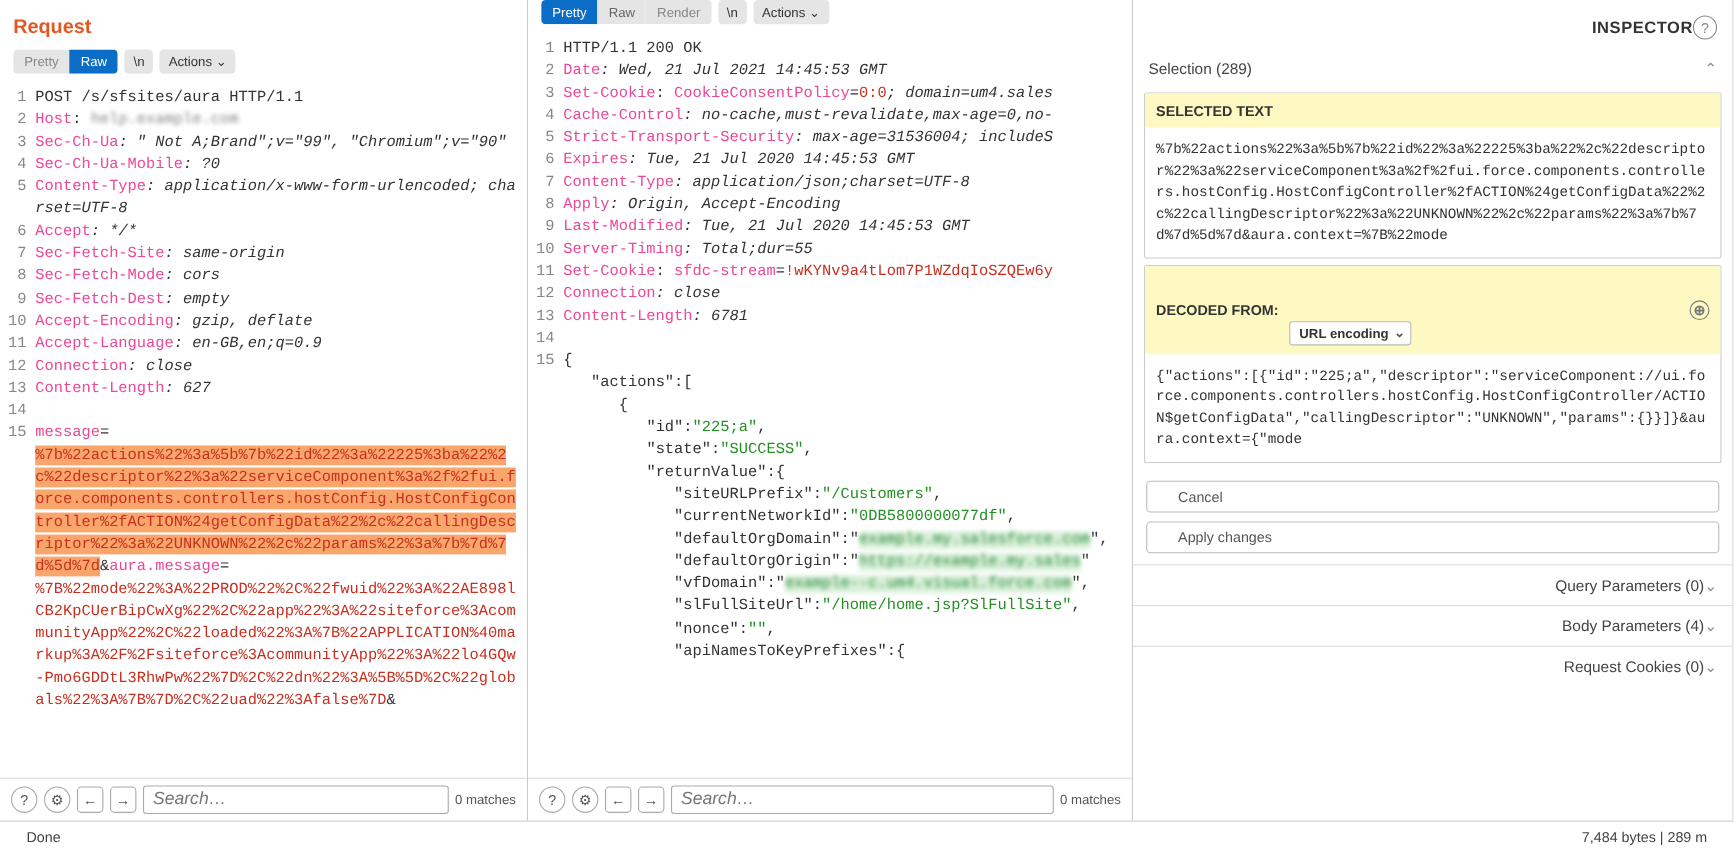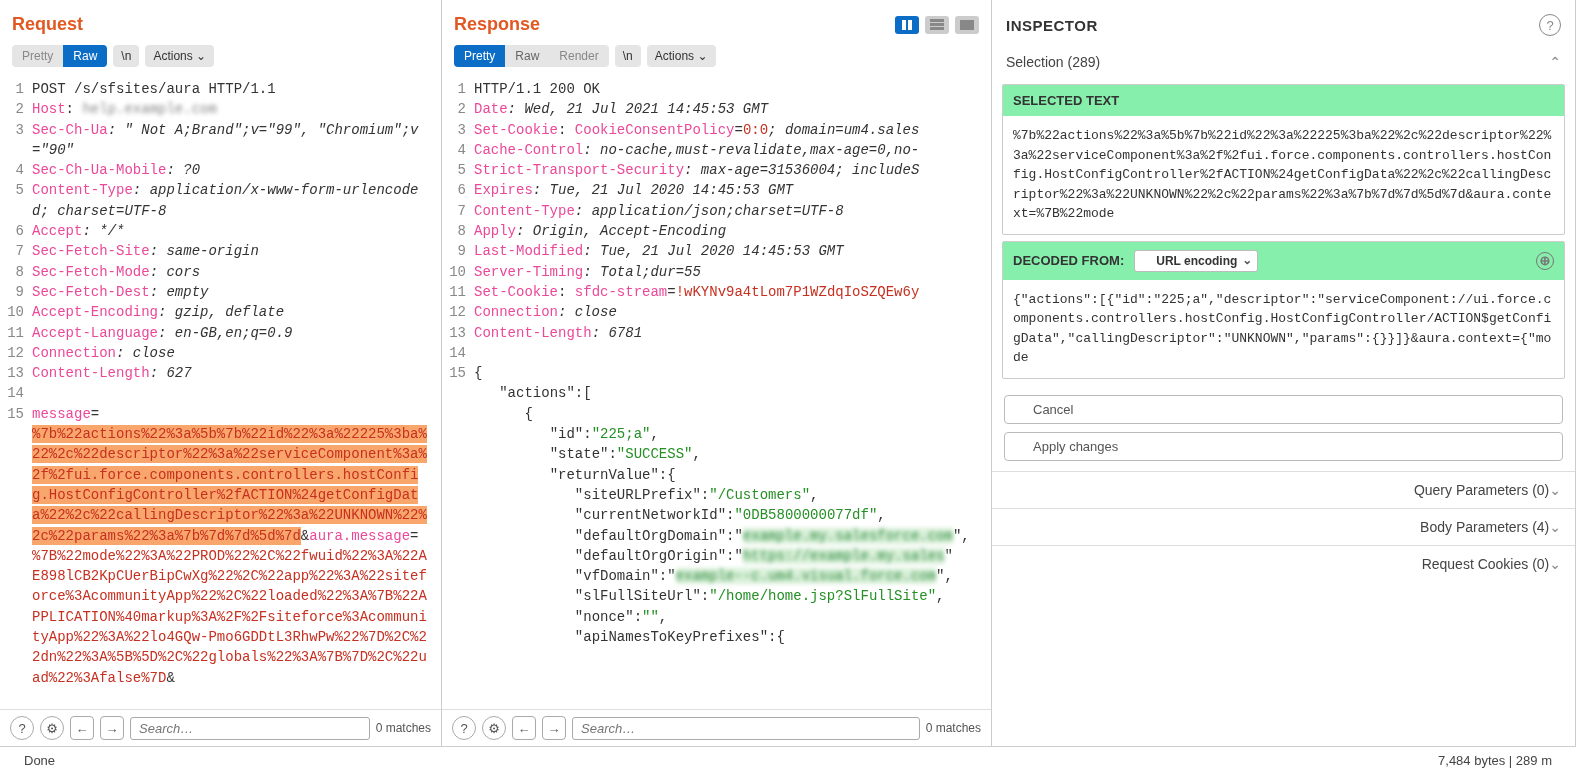--- a/index.html
+++ b/index.html
@@ -1,19 +1,19 @@
 <!DOCTYPE html>
 <html><head>
 <meta charset="utf-8">
 <style>
 * { box-sizing: border-box; margin: 0; padding: 0; }
 body { font-family: Arial, sans-serif; font-size: 13px; color: #333; background: #fff; width: 1576px; height: 774px; overflow: hidden; display: flex; flex-direction: column; }
 .main-row { display: flex; flex: 1; min-height: 0; }
 .panel { display: flex; flex-direction: column; border-right: 1px solid #ccc; }
-.panel.left { width: 442px; }
+.panel.left { width: 480px; }
 .panel.mid { width: 550px; }
 .panel.right { flex: 1; }
 .panel-header { display: flex; align-items: center; justify-content: space-between; padding: 14px 12px 10px 12px; }
 .panel-title { color: #e25822; font-size: 18px; font-weight: 600; }
 .layout-btns { display: flex; gap: 6px; }
 .lb { width: 24px; height: 18px; background: #ccc; border-radius: 3px; display: flex; align-items: center; justify-content: center; }
 .lb.active { background: #0b6dc5; }
 .lb span { width: 8px; height: 10px; background: #fff; display: inline-block; }
 .lb.split span { width: 4px; margin: 0 1px; }
 .toolbar { display: flex; align-items: center; gap: 6px; padding: 0 12px 8px 12px; }
@@ -29,31 +29,31 @@
 .hk { color: #ec4899; }
 .hv { color: #333; font-style: italic; }
 .str { color: #248f24; }
 .red { color: #c73020; }
 .sel-bg { background: #f9a66c; padding: 1px 0; }
 .blur { filter: blur(2px); color: #888; }
 .blur2 { filter: blur(2px); color: #2a8a3a; background: #d9f0d9; }
 .search-bar { display: flex; align-items: center; gap: 6px; padding: 6px 10px; border-top: 1px solid #ddd; }
 .ib { width: 24px; height: 24px; border: 1px solid #aaa; border-radius: 50%; display: flex; align-items: center; justify-content: center; cursor: pointer; font-size: 13px; color: #555; background: #fff; }
 .ib.sq { border-radius: 4px; }
-.search-input { flex: 1; border: 1px solid #aaa; border-radius: 3px; padding: 3px 8px; font-style: italic; color: #999; font-size: 13px; }
+.search-input { flex: 1; border: 1px solid #aaa; border-radius: 3px; padding: 3px 8px; font-style: italic; color: #999; font-size: 16px; }
 .matches { color: #555; font-size: 12px; white-space: nowrap; }
-.insp-head { display: flex; align-items: center; justify-content: space-between; padding: 14px 14px 10px 14px; }
+.insp-head { display: flex; align-items: center; justify-content: flex-end; padding: 14px 14px 10px 14px; }
 .insp-title { font-size: 15px; font-weight: bold; letter-spacing: 0.5px; }
 .qm { width: 22px; height: 22px; border: 1.5px solid #888; border-radius: 50%; display: flex; align-items: center; justify-content: center; color: #888; font-size: 13px; }
 .insp-body { flex: 1; overflow: auto; }
 .sel-row { padding: 8px 14px; display: flex; justify-content: space-between; align-items: center; color: #444; font-size: 14px; }
 .box { margin: 6px 10px; border: 1px solid #ccc; border-radius: 2px; }
-.box-h { background: #86efac; padding: 8px 10px; font-weight: bold; font-size: 13px; display: flex; align-items: center; gap: 10px; }
+.box-h { background: #fef9c3; padding: 8px 10px; font-weight: bold; font-size: 13px; display: flex; align-items: center; gap: 10px; }
 .box-c { padding: 10px; font-family: "Courier New", monospace; font-size: 13px; line-height: 1.5; word-break: break-all; color: #333; }
-.dec-sel { background: #fff; border: 1px solid #bbb; border-radius: 3px; padding: 3px 20px 3px 21px; font-size: 12px; position: relative; }
+.dec-sel { background: #fff; border: 1px solid #bbb; border-radius: 3px; padding: 3px 20px 3px 8px; font-size: 12px; position: relative; margin-top: 42px; }
 .dec-sel::after { content: "⌄"; position: absolute; right: 5px; top: 2px; color: #555; }
 .plus { margin-left: auto; width: 18px; height: 18px; border: 1.5px solid #777; border-radius: 50%; display: flex; align-items: center; justify-content: center; font-size: 13px; color: #777; }
 .btn-row { display: flex; gap: 8px; justify-content: flex-end; padding: 10px 12px; flex-direction: column; }
 .btn { border: 1px solid #bbb; background: #fff; border-radius: 4px; padding: 6px 28px; color: #555; font-size: 13px; cursor: pointer; }
 .acc-row { padding: 10px 14px; border-top: 1px solid #ddd; display: flex; justify-content: flex-end; align-items: center; font-size: 14px; color: #444; cursor: pointer; }
 .chev { color: #888; }
 .status-bar { border-top: 1px solid #ccc; padding: 6px 24px; display: flex; justify-content: space-between; font-size: 13px; color: #444; }
 </style>
 </head>
 <body>
@@ -146,35 +146,20 @@
       <div class="ib">?</div>
       <div class="ib">⚙</div>
       <div class="ib sq">←</div>
       <div class="ib sq">→</div>
       <input class="search-input" placeholder="Search…" style="">
       <div class="matches">0 matches</div>
     </div>
   </div>
 
   <div class="panel mid">
-    <div class="panel-header">
-      <div class="panel-title">Response</div>
-      <div class="layout-btns">
-        <div class="lb active split">
-            <span></span>
-            <span></span>
-          </div>
-        <div class="lb">
-            <span style="width:14px;height:3px;box-shadow:0 4px 0 #888,0 -4px 0 #888;background:#888"></span>
-          </div>
-        <div class="lb">
-            <span style="width:14px;height:10px;background:#888"></span>
-          </div>
-      </div>
-    </div>
     <div class="toolbar">
       <div class="seg">
         <div class="seg-btn sel">Pretty</div>
         <div class="seg-btn">Raw</div>
         <div class="seg-btn light">Render</div>
       </div>
       <div class="sm-btn">\n</div>
       <div class="sm-btn"><span>Actions</span> <span>⌄</span></div>
     </div>
     <div class="code-area" id="resp-code">

